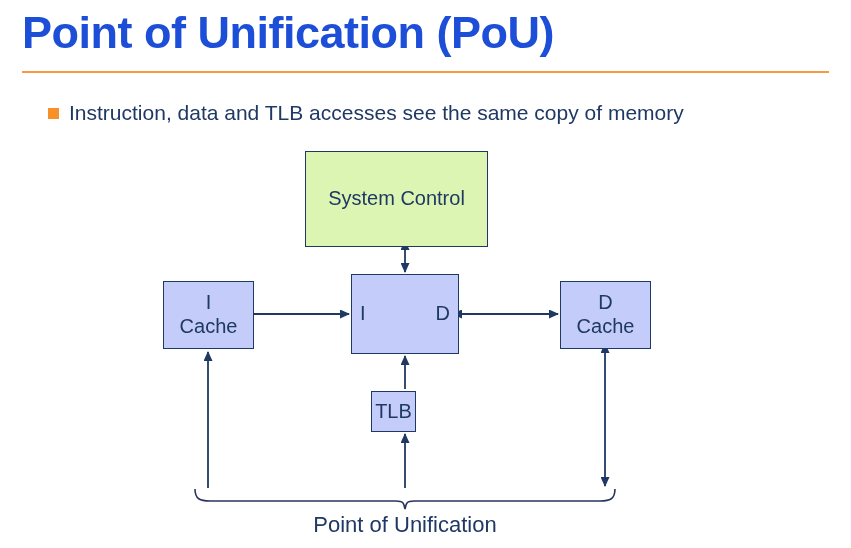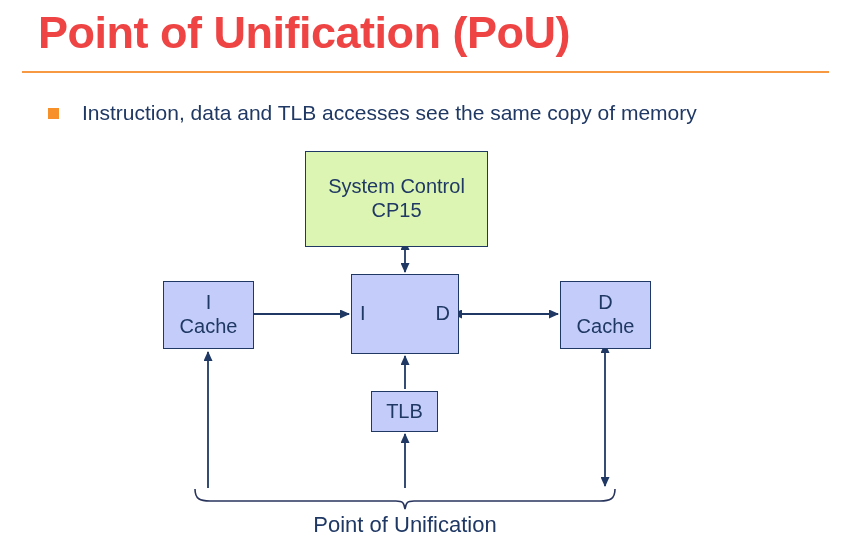--- a/index.html
+++ b/index.html
@@ -23,42 +23,41 @@
 
   
   .title {
     position: absolute;
     left: 22px;
     top: 6px;
     width: 810px;
     font-size: 45px;
     font-weight: bold;
     letter-spacing: -0.5px;
-    color: #ef4444;
+    color: #1d4ed8;
     line-height: 1.2;
     white-space: nowrap;
-    margin-left: 16px;
   }
   .title-rule {
     position: absolute;
     left: 22px;
     top: 71px;
     width: 807px;
     height: 2px;
     background: #f79843;
   }
 
   
   .bullet-row {
     position: absolute;
     left: 48px;
     top: 100px;
     display: flex;
     align-items: flex-start;
-    gap: 23px;
+    gap: 10px;
   }
   .bullet-marker {
     width: 11px;
     height: 11px;
     background: #f79029;
     margin-top: 8px;
     flex: 0 0 auto;
   }
   .bullet-text {
     font-size: 21px;
@@ -114,21 +113,21 @@
   #node-dcache {
     left: 560px;
     top: 281px;
     width: 91px;
     height: 68px;
     font-size: 20px;
   }
   #node-tlb {
     left: 371px;
     top: 391px;
-    width: 67px;
+    width: 45px;
     height: 41px;
     font-size: 20px;
   }
 
   .brace-label {
     position: absolute;
     left: 255px;
     top: 512px;
     width: 300px;
     text-align: center;
@@ -208,21 +207,20 @@
                C403,501 404,503 405,509
                C406,503 407,501 414,501
                L600,501
                C610,501 615,499 615,489" fill="none" stroke="#28345c" stroke-width="1.6"></path>
     </g>
   </svg>
 
   <div class="node node-green" id="node-cp15">
     <div>
       <div>System Control</div>
-      <div>CP15</div>
     </div>
   </div>
 
   <div class="node node-blue" id="node-icache">
     <div>
       <div>I</div>
       <div>Cache</div>
     </div>
   </div>
 

